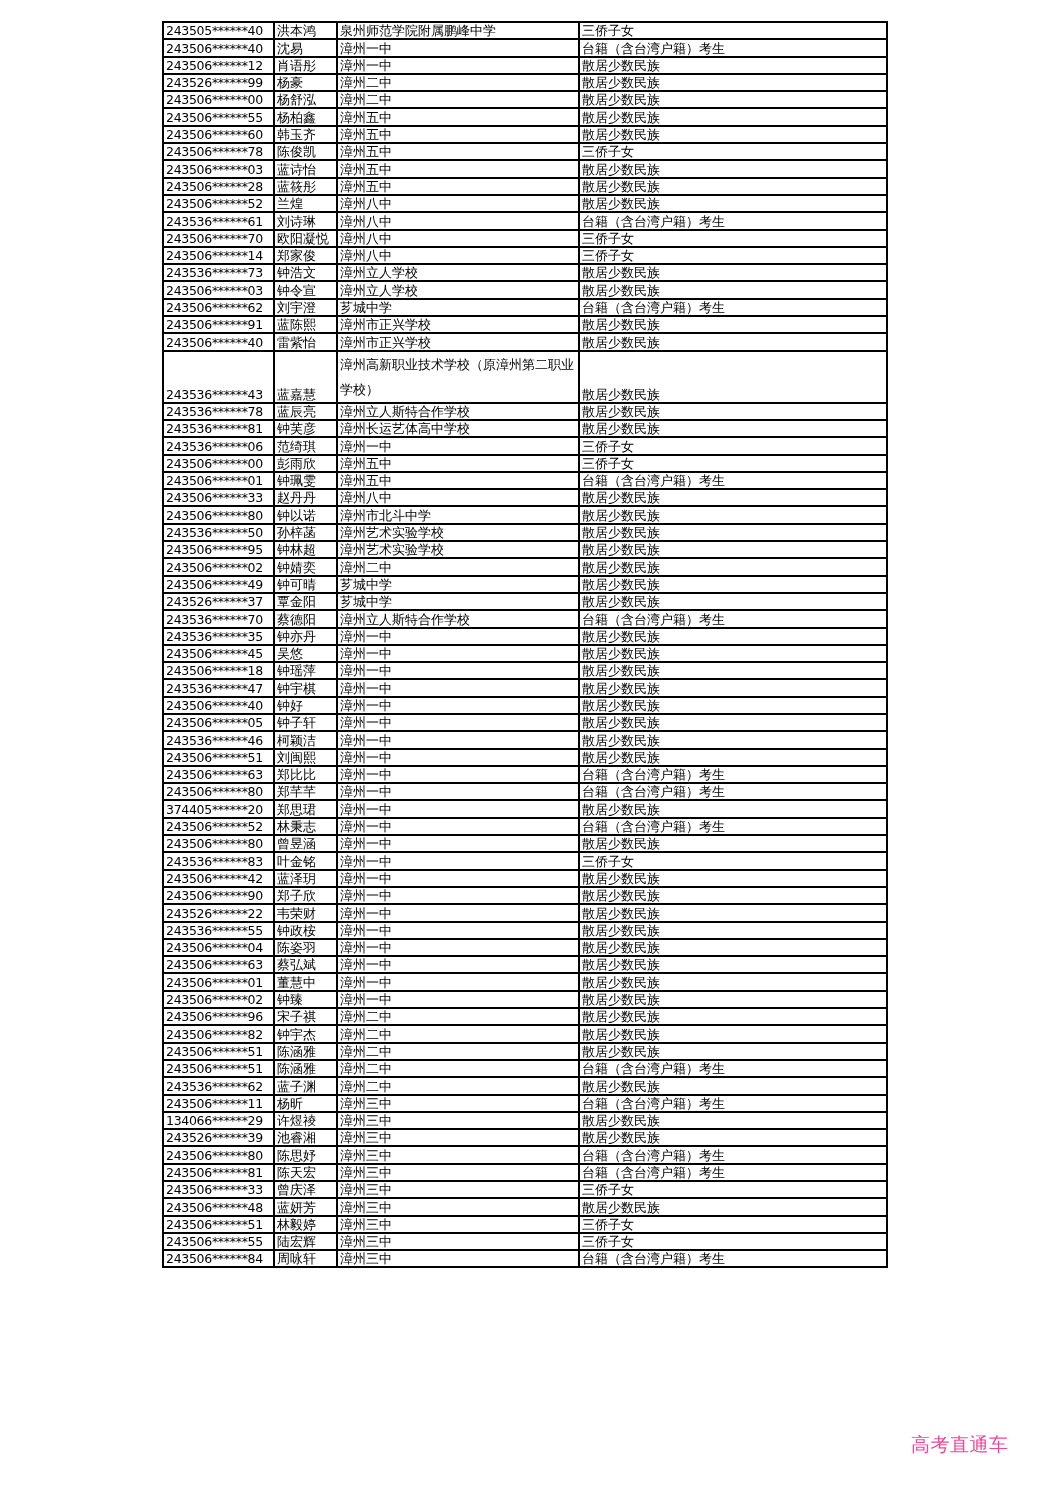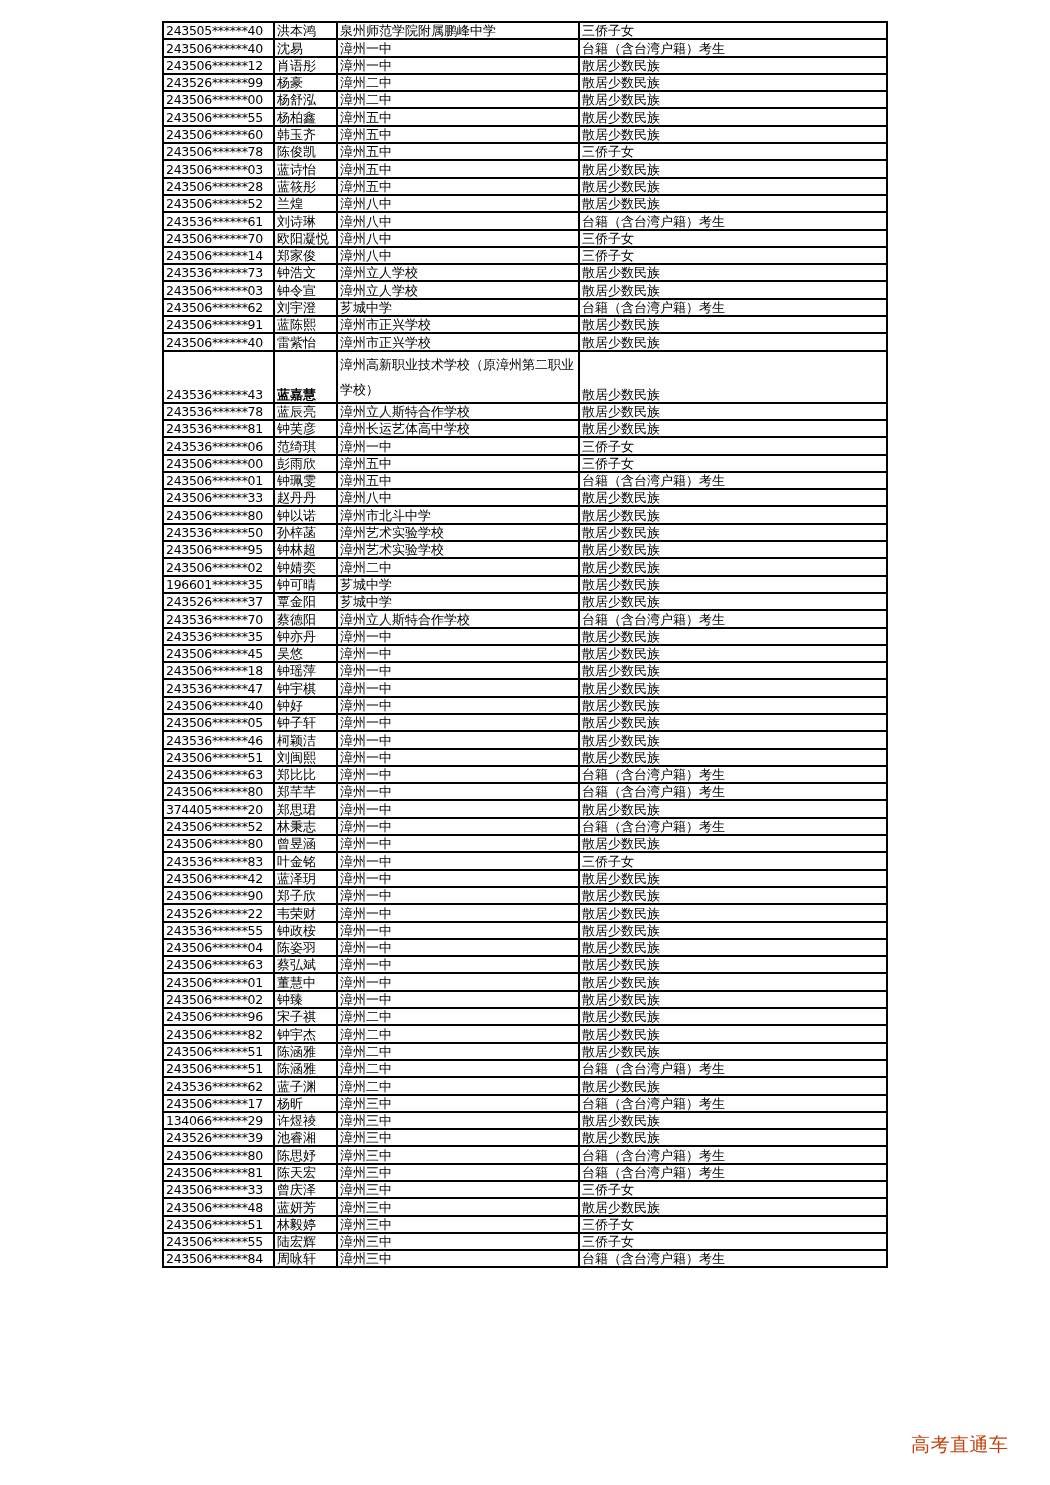--- a/index.html
+++ b/index.html
@@ -5,21 +5,21 @@
   html, body { margin: 0; padding: 0; background: #ffffff; }
   body { width: 1050px; height: 1485px; position: relative; overflow: hidden;
          font-family: "DejaVu Sans", "Liberation Sans", sans-serif; color: #000; }
   .sheet { position: absolute; left: 162px; top: 21px; width: 662px; }
   table { border-collapse: collapse; width: 724px; table-layout: fixed; }
   td { border: 2px solid #000; padding: 0 2px; font-size: 13px; line-height: 15px;
        height: 15.3px; white-space: nowrap; overflow: hidden; vertical-align: bottom; }
   td.wrap { white-space: normal; line-height: 25px; }
   col.c1 { width: 111px; } col.c2 { width: 63px; } col.c3 { width: 242px; } col.c4 { width: 308px; }
   .id { letter-spacing: -0.3px; font-size: 12.5px; }
-  .watermark { position: absolute; left: 911px; top: 1432px; font-size: 19px; color: #c2410c;
+  .watermark { position: absolute; left: 911px; top: 1432px; font-size: 19px; color: #ec4899;
                letter-spacing: 0.5px; }
 </style>
 </head>
 <body>
 
 <div class="sheet">
   <table>
     <colgroup>
         <col class="c1">
         <col class="c2">
@@ -136,21 +136,21 @@
     <td>散居少数民族</td>
   </tr>
         <tr>
     <td class="id">243506******40</td>
     <td>雷紫怡</td>
     <td>漳州市正兴学校</td>
     <td>散居少数民族</td>
   </tr>
         <tr>
     <td class="id" style="height: 34px;">243536******43</td>
-    <td style="height: 34px; font-weight: bold;">蓝嘉慧</td>
+    <td style="height: 34px;">蓝嘉慧</td>
     <td class="wrap" style="height: 34px;">漳州高新职业技术学校（原漳州第二职业学校）</td>
     <td style="height: 34px;">散居少数民族</td>
   </tr>
         <tr>
     <td class="id">243536******78</td>
     <td>蓝辰亮</td>
     <td>漳州立人斯特合作学校</td>
     <td>散居少数民族</td>
   </tr>
         <tr>
@@ -201,21 +201,21 @@
     <td>漳州艺术实验学校</td>
     <td>散居少数民族</td>
   </tr>
         <tr>
     <td class="id">243506******02</td>
     <td>钟婧奕</td>
     <td>漳州二中</td>
     <td>散居少数民族</td>
   </tr>
         <tr>
-    <td class="id">196601******35</td>
+    <td class="id">243506******49</td>
     <td>钟可晴</td>
     <td>芗城中学</td>
     <td>散居少数民族</td>
   </tr>
         <tr>
     <td class="id">243526******37</td>
     <td>覃金阳</td>
     <td>芗城中学</td>
     <td>散居少数民族</td>
   </tr>
@@ -381,21 +381,21 @@
     <td>漳州二中</td>
     <td>台籍（含台湾户籍）考生</td>
   </tr>
         <tr>
     <td class="id">243536******62</td>
     <td>蓝子渊</td>
     <td>漳州二中</td>
     <td>散居少数民族</td>
   </tr>
         <tr>
-    <td class="id">243506******17</td>
+    <td class="id">243506******11</td>
     <td>杨昕</td>
     <td>漳州三中</td>
     <td>台籍（含台湾户籍）考生</td>
   </tr>
         <tr>
     <td class="id">134066******29</td>
     <td>许煜祾</td>
     <td>漳州三中</td>
     <td>散居少数民族</td>
   </tr>

